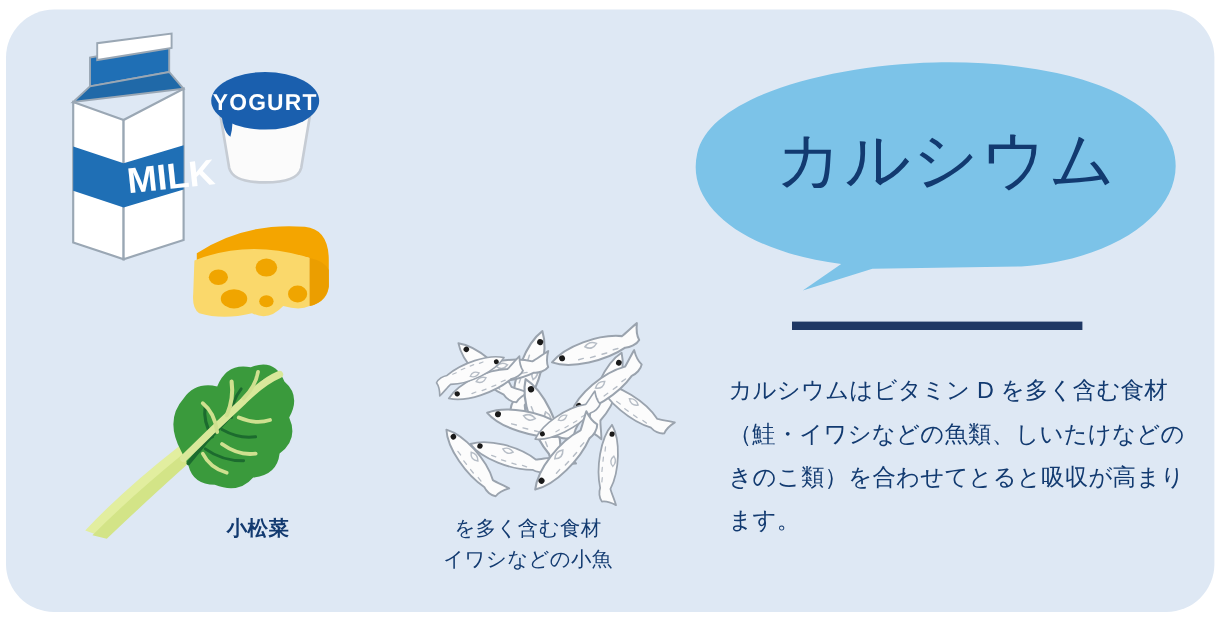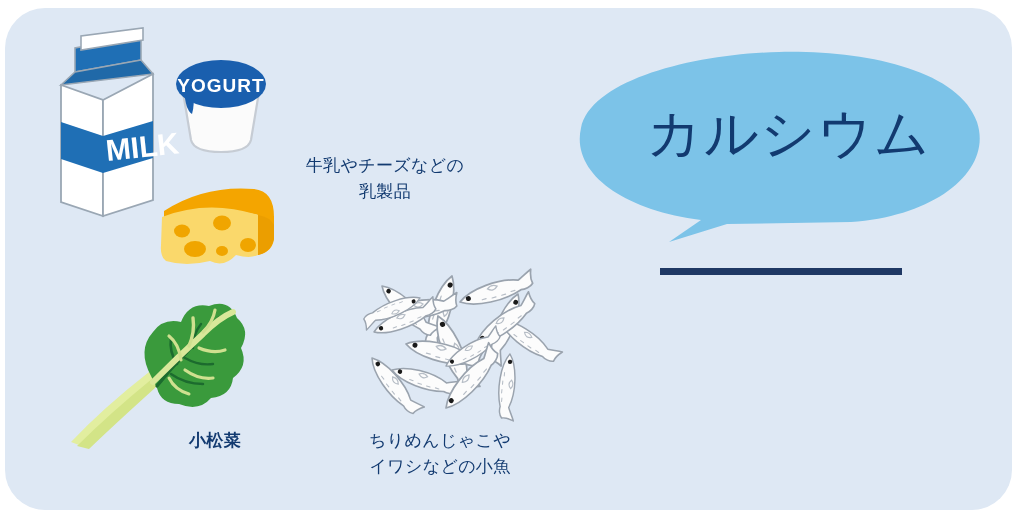--- a/index.html
+++ b/index.html
@@ -209,37 +209,36 @@
         <use href="#fish" transform="translate(126,86) rotate(-36) scale(0.95)"></use>
         <use href="#fish" transform="translate(22,100) rotate(52) scale(0.92)"></use>
         <use href="#fish" transform="translate(42,112) rotate(18) scale(0.9)"></use>
         <use href="#fish" transform="translate(96,108) rotate(-30) scale(0.82)"></use>
         <use href="#fish" transform="translate(96,150) rotate(-48) scale(1.0)"></use>
         <use href="#fish" transform="translate(160,96) rotate(96) scale(0.86)"></use>
         <use href="#fish" transform="translate(70,40) rotate(158) scale(0.8)"></use>
       </svg>
     </div>
 
-    <div class="caption cap-dairy">牛乳やチーズなどの
-乳製品</div>
     <div class="caption cap-komatsuna">小松菜</div>
-    <div class="caption cap-fish">ちりめんじゃこや
+    <div class="caption cap-fish">を多く含む食材
 イワシなどの小魚</div>
 
     <div class="bubble-wrap">
       <svg width="430" height="200" viewBox="0 0 430 200">
         <path d="M214,4
                  C300,2 394,22 412,74
                  C428,122 372,168 286,174
                  L162,176
                  L104,194
                  L136,172
                  C56,162 6,124 16,80
                  C26,32 128,6 214,4 Z" fill="#7cc3e8"></path>
       </svg>
       <div class="bubble-text">カルシウム</div>
     </div>
 
     <div class="divider"></div>
 
+    <div class="body-text">カルシウムはビタミン D を多く含む食材（鮭・イワシなどの魚類、しいたけなどのきのこ類）を合わせてとると吸収が高まります。</div>
 
   </div>
 </div>
 
 </body></html>

